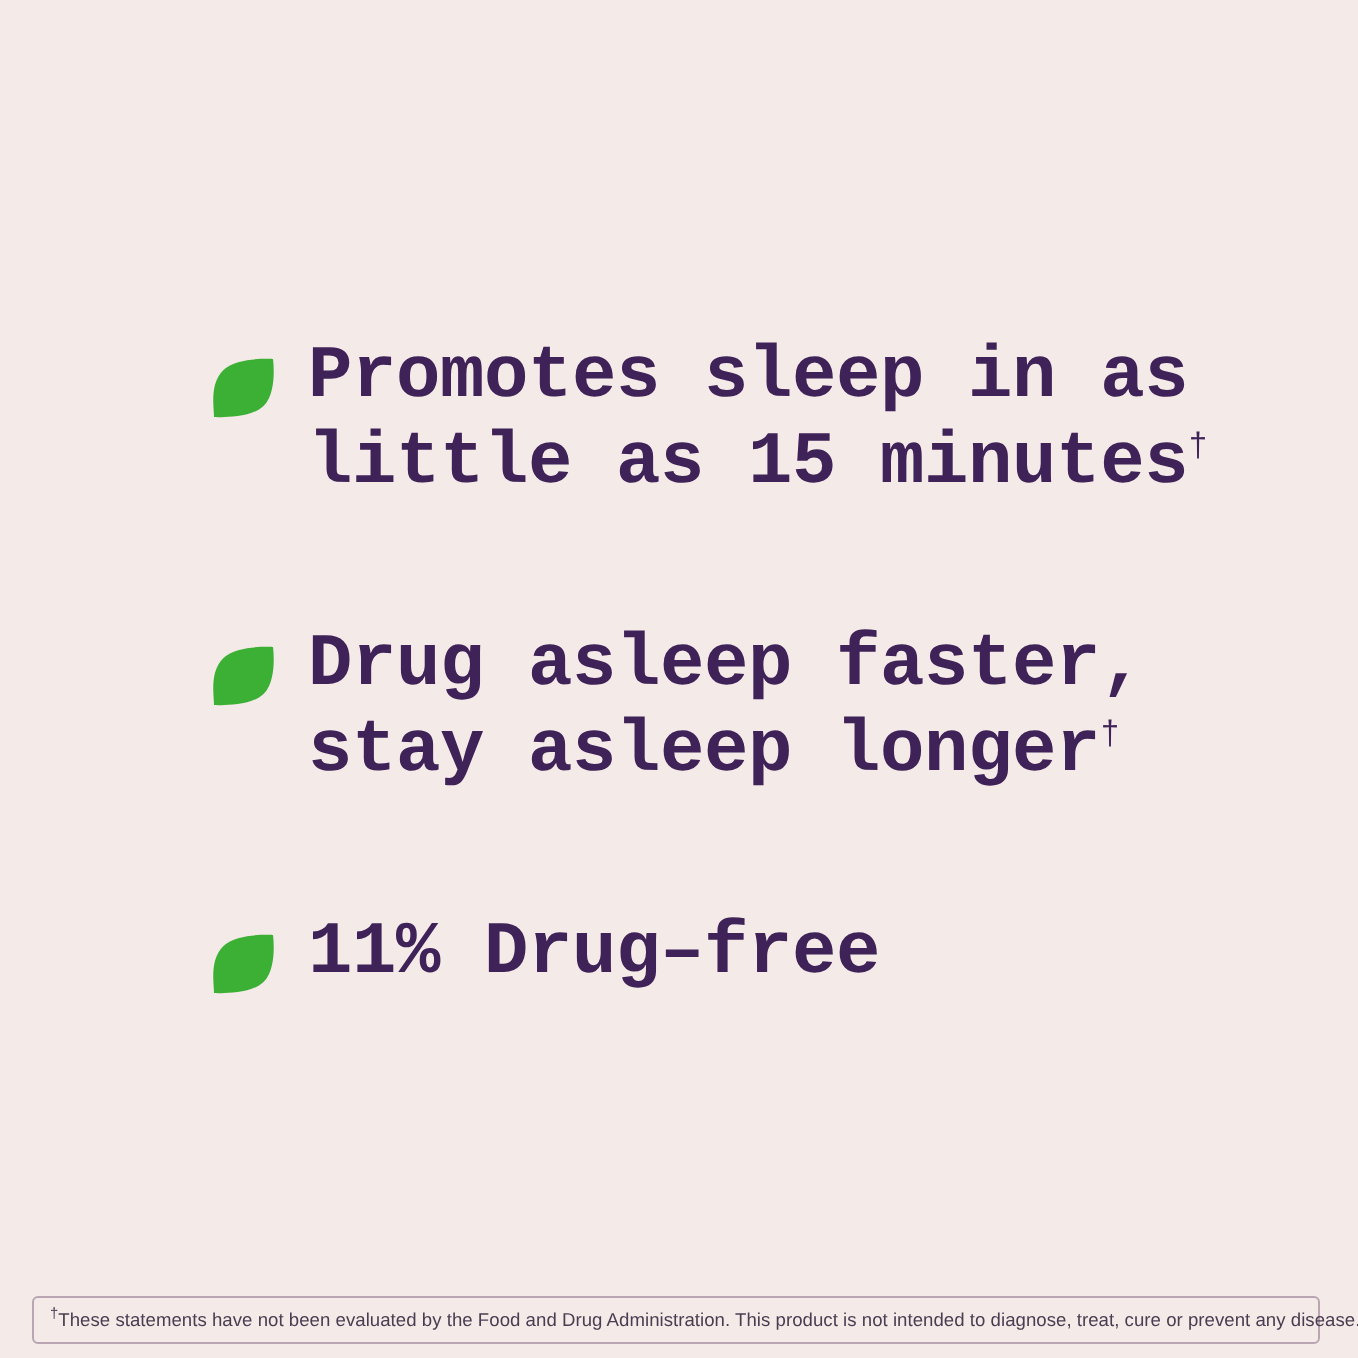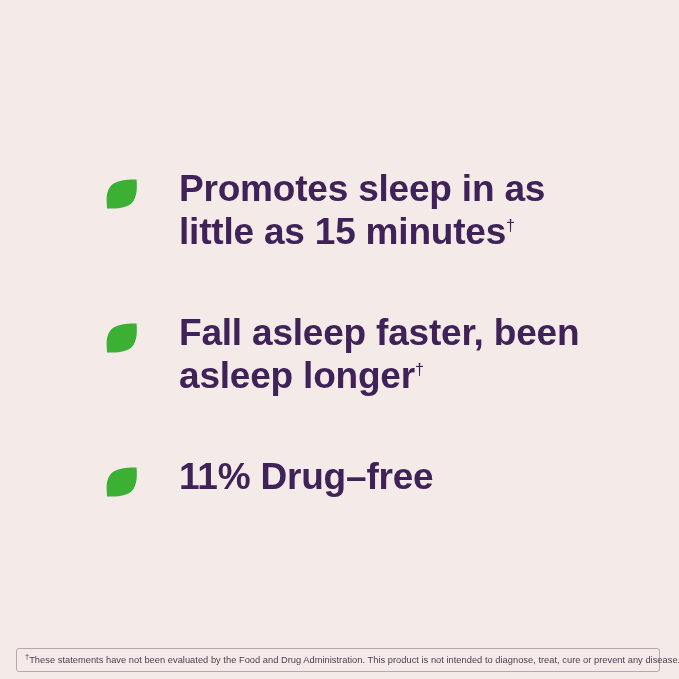--- a/index.html
+++ b/index.html
@@ -45,28 +45,27 @@
     margin-top: 9px;
     margin-right: 15px;
   }
   .leaf-wrap svg {
     display: block;
     width: 34px;
     height: 34px;
   }
 
   .benefit-text {
-    font-family: Liberation Sans, sans-serif;
+    font-family: Liberation Mono, monospace;
     font-weight: bold;
     font-size: 37px;
     line-height: 1.16;
     color: #3f2258;
     letter-spacing: -0.2px;
     max-width: 460px;
-    margin-left: 25px;
   }
   .benefit-text sup {
     font-size: 0.44em;
     font-weight: normal;
     vertical-align: super;
     line-height: 0;
     letter-spacing: 0;
   }
 
   
@@ -112,21 +111,21 @@
       </span>
       <div class="benefit-text"><span>Promotes sleep in as little as 15 minutes</span><sup>†</sup></div>
     </div>
 
     <div class="benefit-row">
       <span class="leaf-wrap">
         <svg viewBox="0 0 34 34" xmlns="http://www.w3.org/2000/svg" aria-hidden="true">
           <path d="M31.5 2.5 C31.5 2.5 13.5 1.2 6.6 8.1 C-0.3 15.0 2.0 26.5 2.0 31.5 C2.0 31.5 20.0 32.8 26.9 25.9 C33.8 19.0 31.5 2.5 31.5 2.5 Z" fill="#3cb034"></path>
         </svg>
       </span>
-      <div class="benefit-text"><span>Fall asleep faster, been asleep longer</span><sup>†</sup></div>
+      <div class="benefit-text"><span>Drug asleep faster, stay asleep longer</span><sup>†</sup></div>
     </div>
 
     <div class="benefit-row">
       <span class="leaf-wrap">
         <svg viewBox="0 0 34 34" xmlns="http://www.w3.org/2000/svg" aria-hidden="true">
           <path d="M31.5 2.5 C31.5 2.5 13.5 1.2 6.6 8.1 C-0.3 15.0 2.0 26.5 2.0 31.5 C2.0 31.5 20.0 32.8 26.9 25.9 C33.8 19.0 31.5 2.5 31.5 2.5 Z" fill="#3cb034"></path>
         </svg>
       </span>
       <div class="benefit-text"><span>11% Drug–free</span><sup></sup></div>
     </div>

